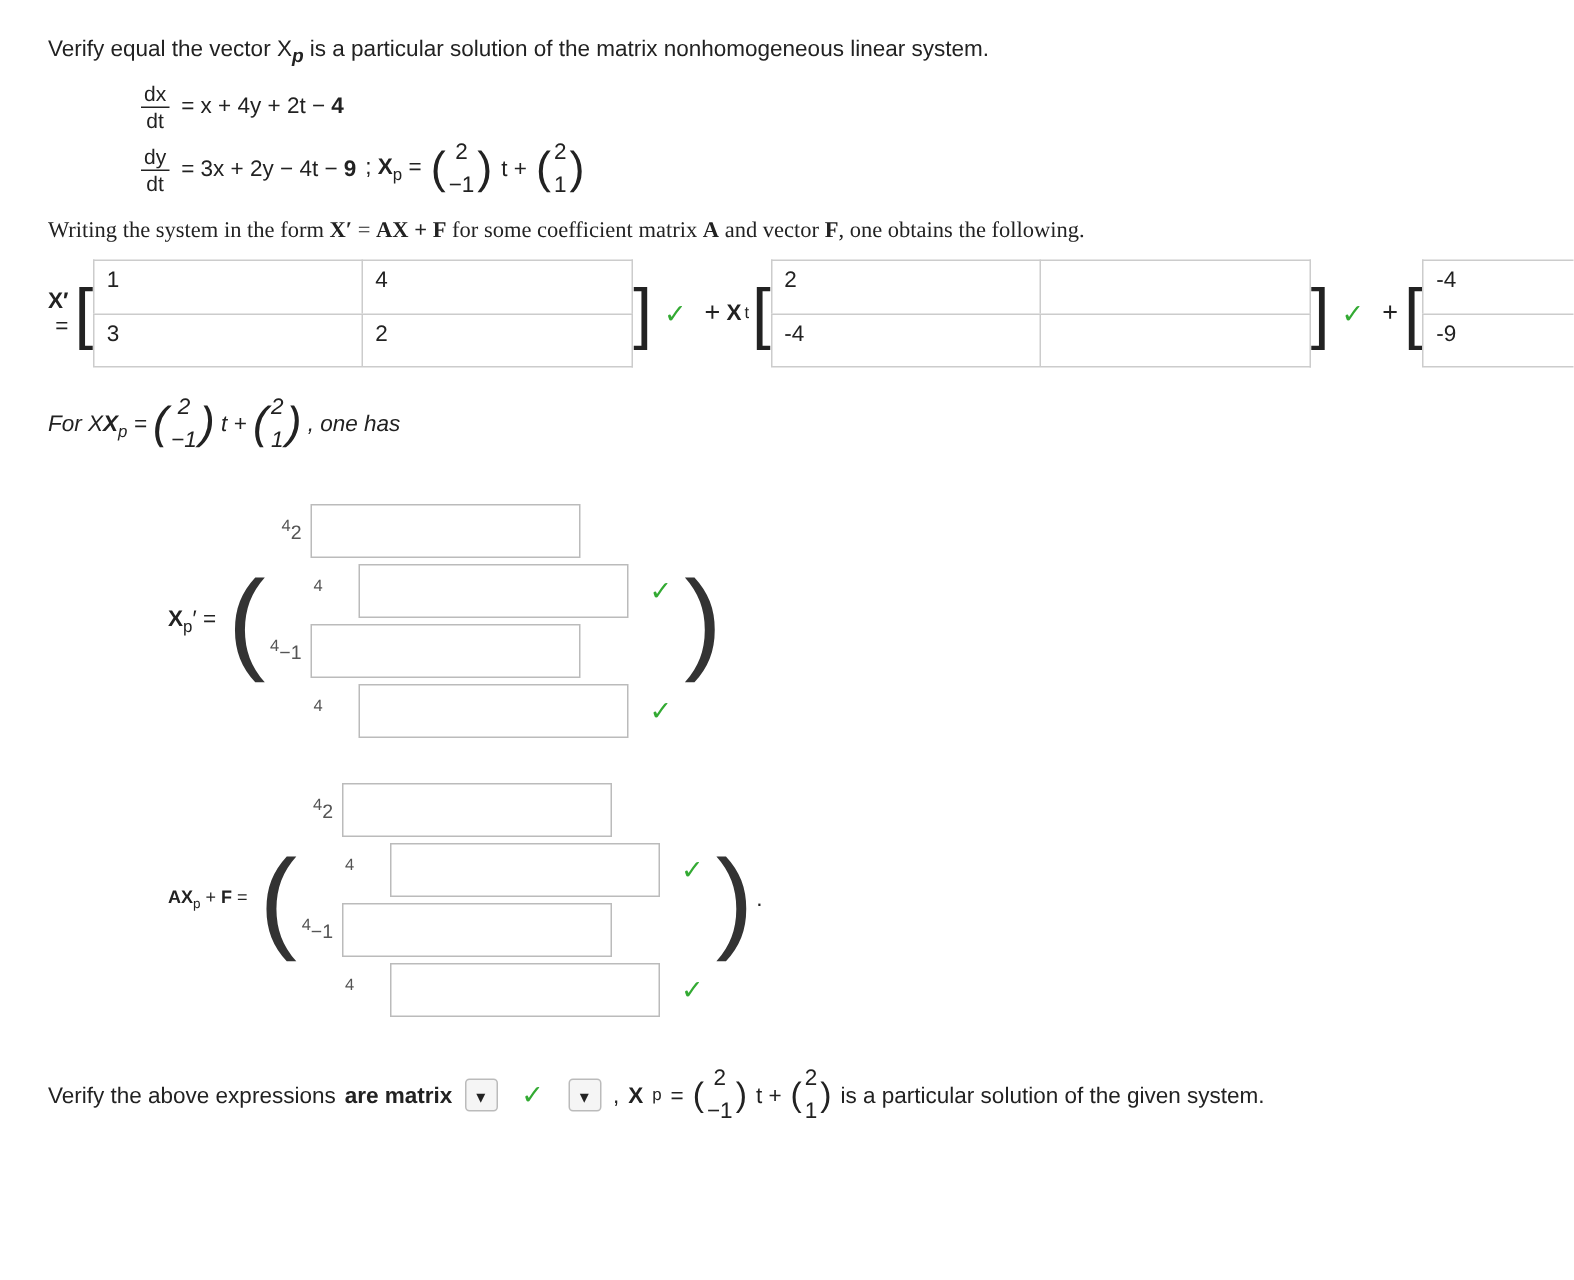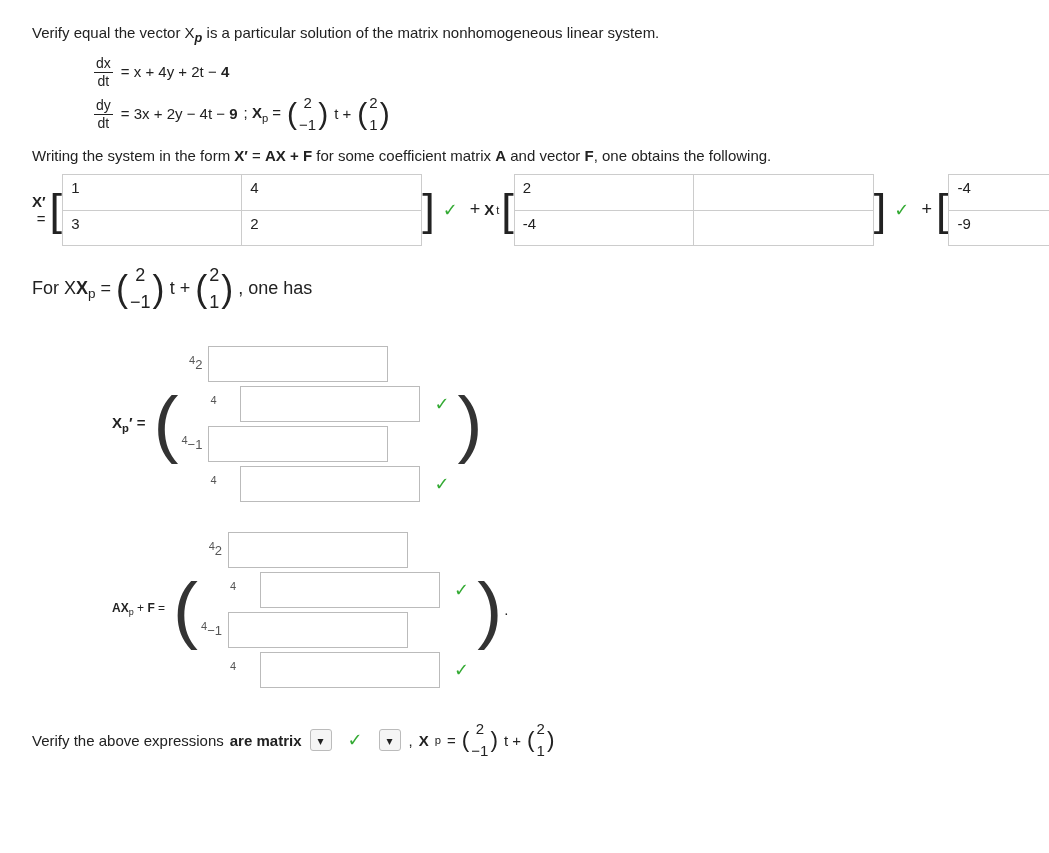--- a/index.html
+++ b/index.html
@@ -46,30 +46,32 @@
       flex-direction: column;
       align-items: center;
       margin: 0 2px;
     }
     .matrix-row {
       line-height: 1.5;
     }
     .writing-line {
       font-size: 15px;
       margin: 8px 0 10px 0;
+      font-family: Liberation Serif, serif;
     }
     .check-green {
       color: #3a3;
       font-size: 18px;
       margin: 2px 8px;
     }
     
     .for-xp {
       margin: 16px 0 10px 0;
-      font-size: 18px;
+      font-size: 15px;
+      font-style: italic;
     }
     .since-line {
       margin-top: 24px;
       font-size: 15px;
       display: flex;
       align-items: center;
       gap: 6px;
       flex-wrap: wrap;
     }
     sub { font-size: 0.75em; vertical-align: sub; }
@@ -213,21 +215,21 @@
     <span class="matrix-cols">
       <span class="matrix-row">2</span>
       <span class="matrix-row">1</span>
     </span>
     <span class="matrix-paren">)</span>
   </span>
   <span>, one has</span>
 </div>
 
 <div style="display:flex;align-items:center;gap:8px;margin: 30px 0 30px 80px;">
-  <div style="font-size:15px;font-weight:bold;">
+  <div style="font-size:15px;font-weight:normal;">
     <b>X</b><sub>p</sub>′ =
   </div>
 
   <div style="display:flex;align-items:center;">
     <div style="font-size:5em;font-weight:100;line-height:0.9;color:#333;">(</div>
     <div style="display:flex;flex-direction:column;gap:4px;">
 
       <div style="display:flex;align-items:center;gap:6px;">
         <span style="font-size:13px;color:#555;min-width:24px;text-align:right;">
           <span style="font-size:11px;vertical-align:super;">4</span>2
@@ -321,13 +323,14 @@
   </span>
   <span>t +</span>
   <span class="matrix-wrap">
     <span class="matrix-paren" style="font-size:1.5em;">(</span>
     <span class="matrix-cols">
       <span class="matrix-row">2</span>
       <span class="matrix-row">1</span>
     </span>
     <span class="matrix-paren" style="font-size:1.5em;">)</span>
   </span>
+  <span> is a particular solution of the given system.</span>
 </div>
 
 </body></html>

